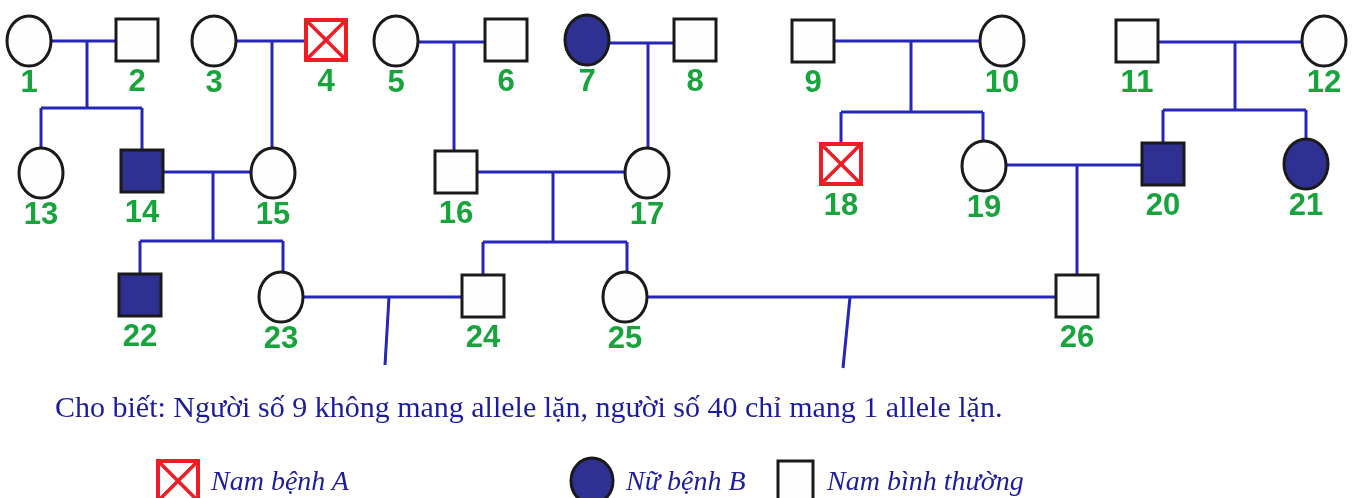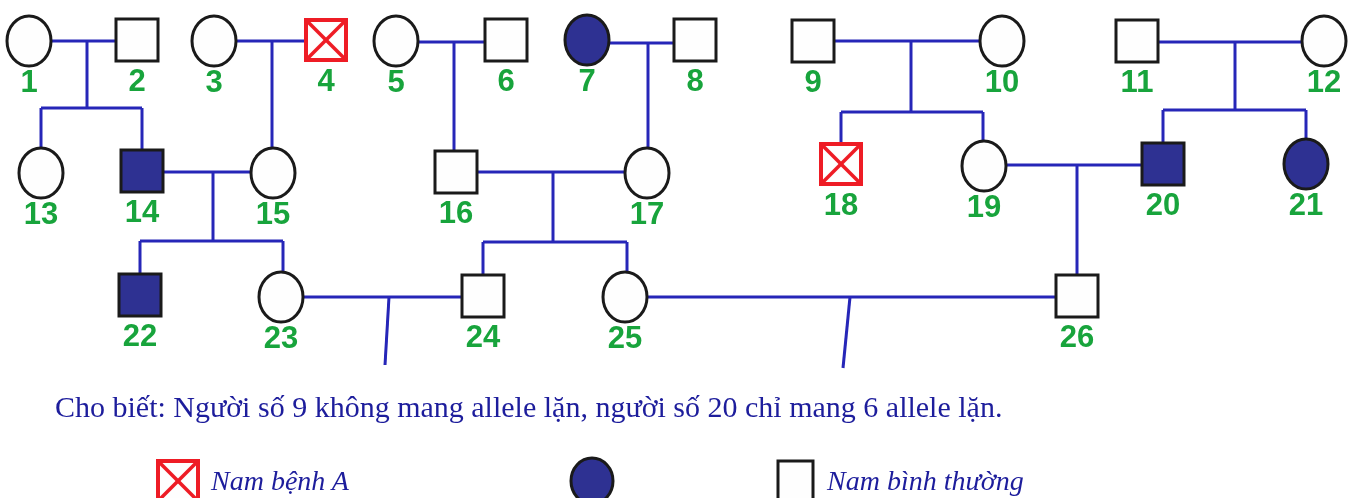--- a/index.html
+++ b/index.html
@@ -121,35 +121,36 @@
       <text x="281" y="348" text-anchor="middle" fill="#18a43c" font-size="31" font-weight="bold" font-family="&quot;Liberation Sans&quot;, sans-serif">23</text>
       <rect x="462" y="275" width="42" height="42" fill="#fefefe" stroke="#1a1a1a" stroke-width="3"></rect>
       <text x="483" y="347" text-anchor="middle" fill="#18a43c" font-size="31" font-weight="bold" font-family="&quot;Liberation Sans&quot;, sans-serif">24</text>
       <ellipse cx="625" cy="297" rx="22" ry="25" fill="#fefefe" stroke="#1a1a1a" stroke-width="3"></ellipse>
       <text x="625" y="348" text-anchor="middle" fill="#18a43c" font-size="31" font-weight="bold" font-family="&quot;Liberation Sans&quot;, sans-serif">25</text>
       <rect x="1056" y="275" width="42" height="42" fill="#fefefe" stroke="#1a1a1a" stroke-width="3"></rect>
       <text x="1077" y="347" text-anchor="middle" fill="#18a43c" font-size="31" font-weight="bold" font-family="&quot;Liberation Sans&quot;, sans-serif">26</text>
     </svg>
 </div>
 
-<div class="caption">Cho biết: Người số 9 không mang allele lặn, người số 20 chỉ mang 6 allele lặn.</div>
+<div class="caption">Cho biết: Người số 9 không mang allele lặn, người số 40 chỉ mang 1 allele lặn.</div>
 
 <div class="legend">
   <div class="legend-item li1">
     <svg class="legend-swatch" width="46" height="48" viewBox="0 0 46 48">
       <rect x="3" y="4" width="40" height="40" fill="var(--symbol_fill)" stroke="var(--diseaseA_red)" stroke-width="4"></rect>
       <line x1="3" y1="4" x2="43" y2="44" stroke="var(--diseaseA_red)" stroke-width="3.5"></line>
       <line x1="43" y1="4" x2="3" y2="44" stroke="var(--diseaseA_red)" stroke-width="3.5"></line>
     </svg>
     <span class="legend-label">Nam bệnh A</span>
   </div>
   <div class="legend-item li3">
     <svg class="legend-swatch" width="48" height="52" viewBox="0 0 48 52">
       <ellipse cx="24" cy="26" rx="21" ry="23" fill="var(--affected_fill)" stroke="var(--symbol_stroke)" stroke-width="3"></ellipse>
     </svg>
+    <span class="legend-label">Nữ bệnh B</span>
   </div>
   <div class="legend-item li4">
     <svg class="legend-swatch" width="42" height="48" viewBox="0 0 42 48">
       <rect x="3" y="4" width="35" height="40" fill="var(--symbol_fill)" stroke="var(--symbol_stroke)" stroke-width="3"></rect>
     </svg>
     <span class="legend-label">Nam bình thường</span>
   </div>
 </div>
 
 </body></html>

